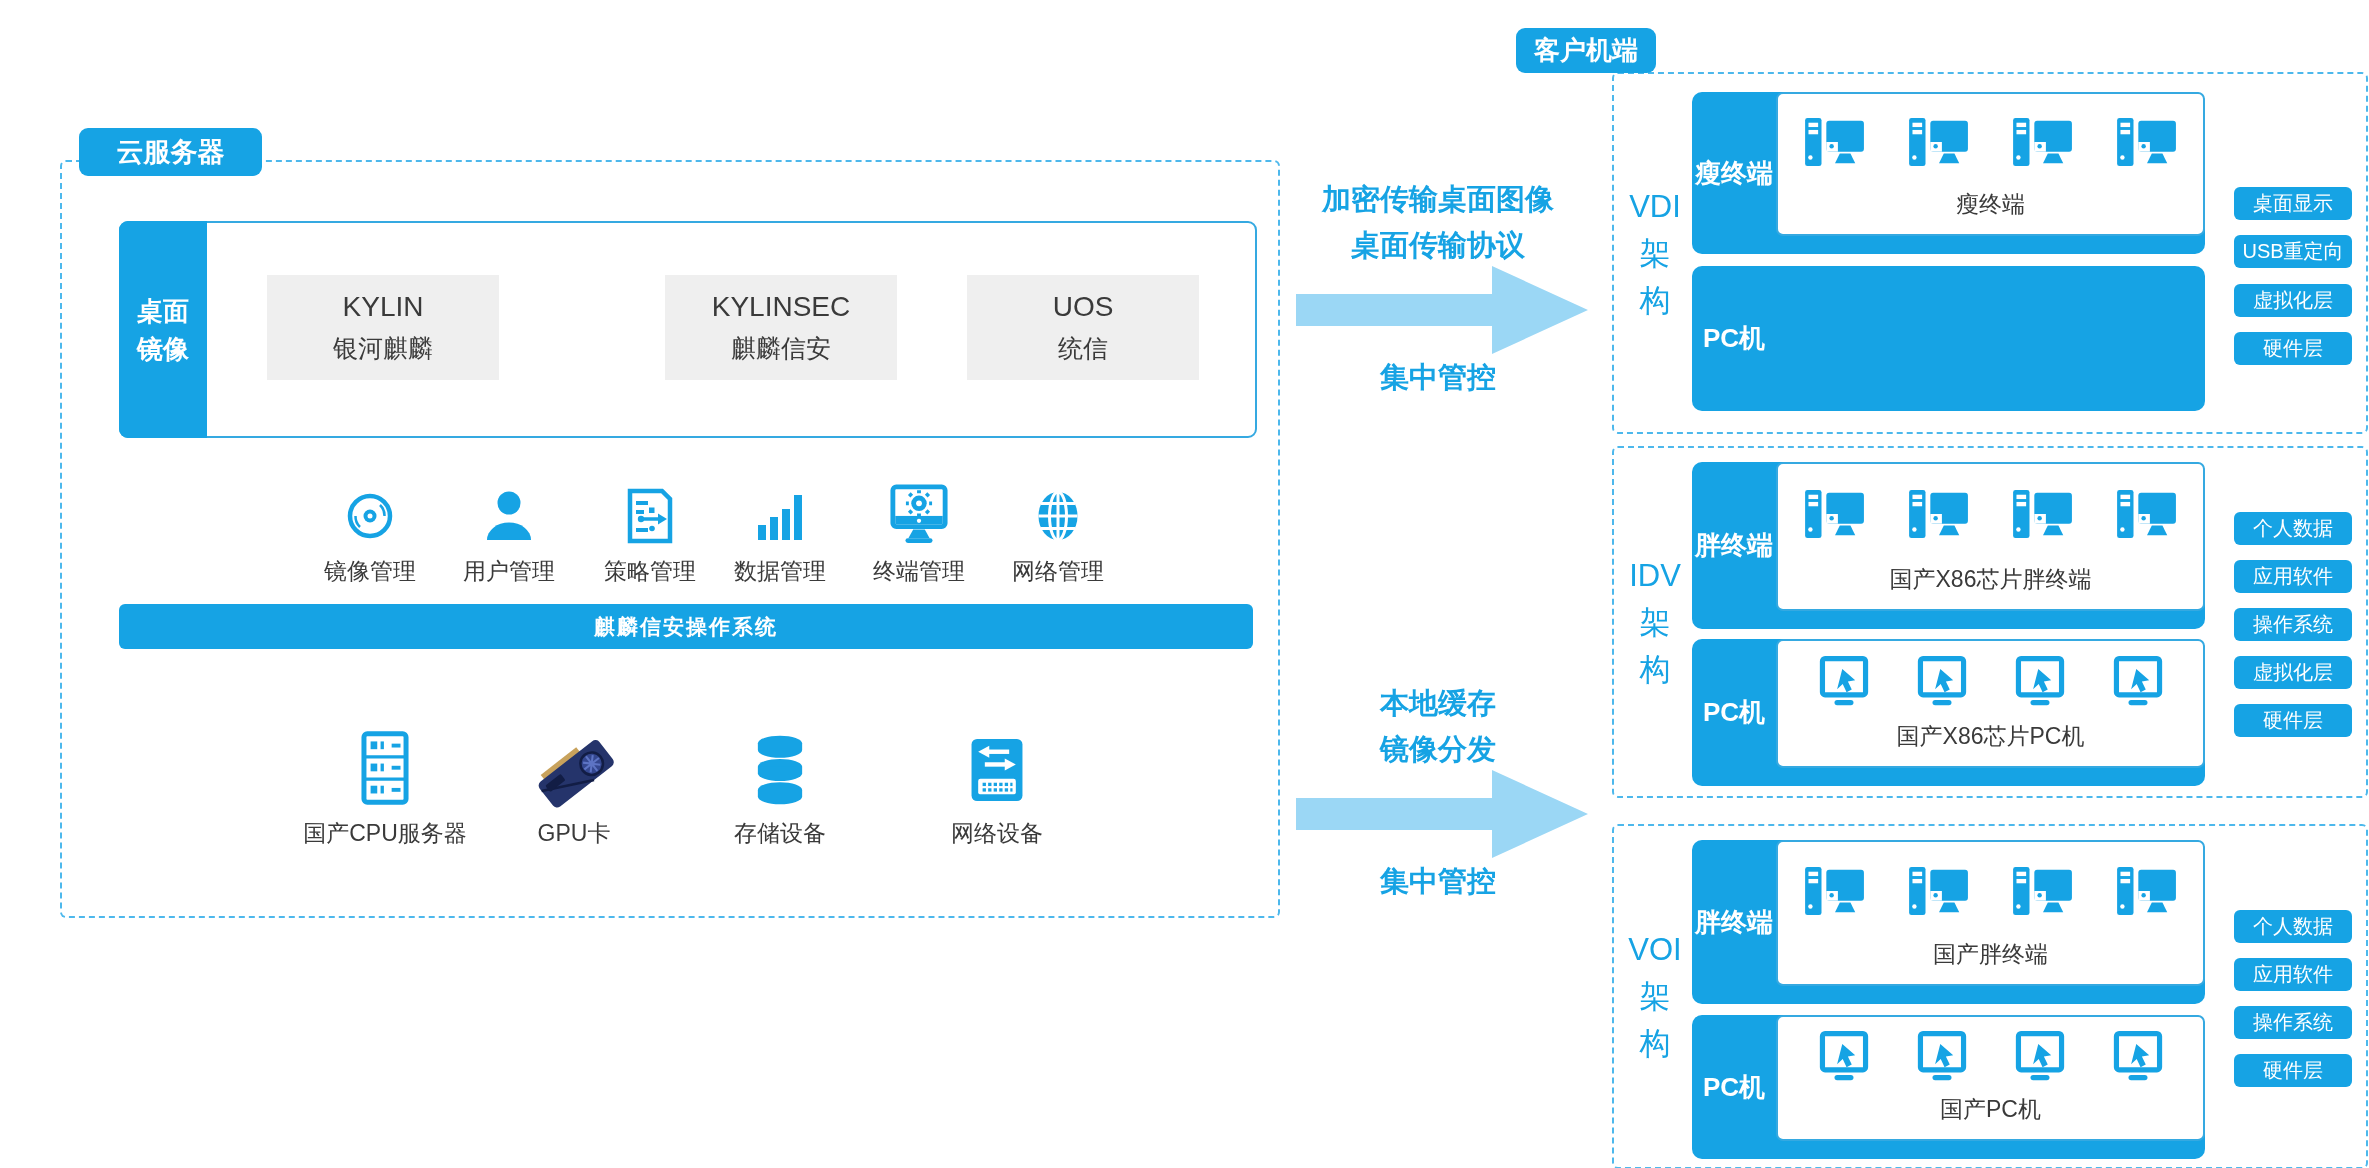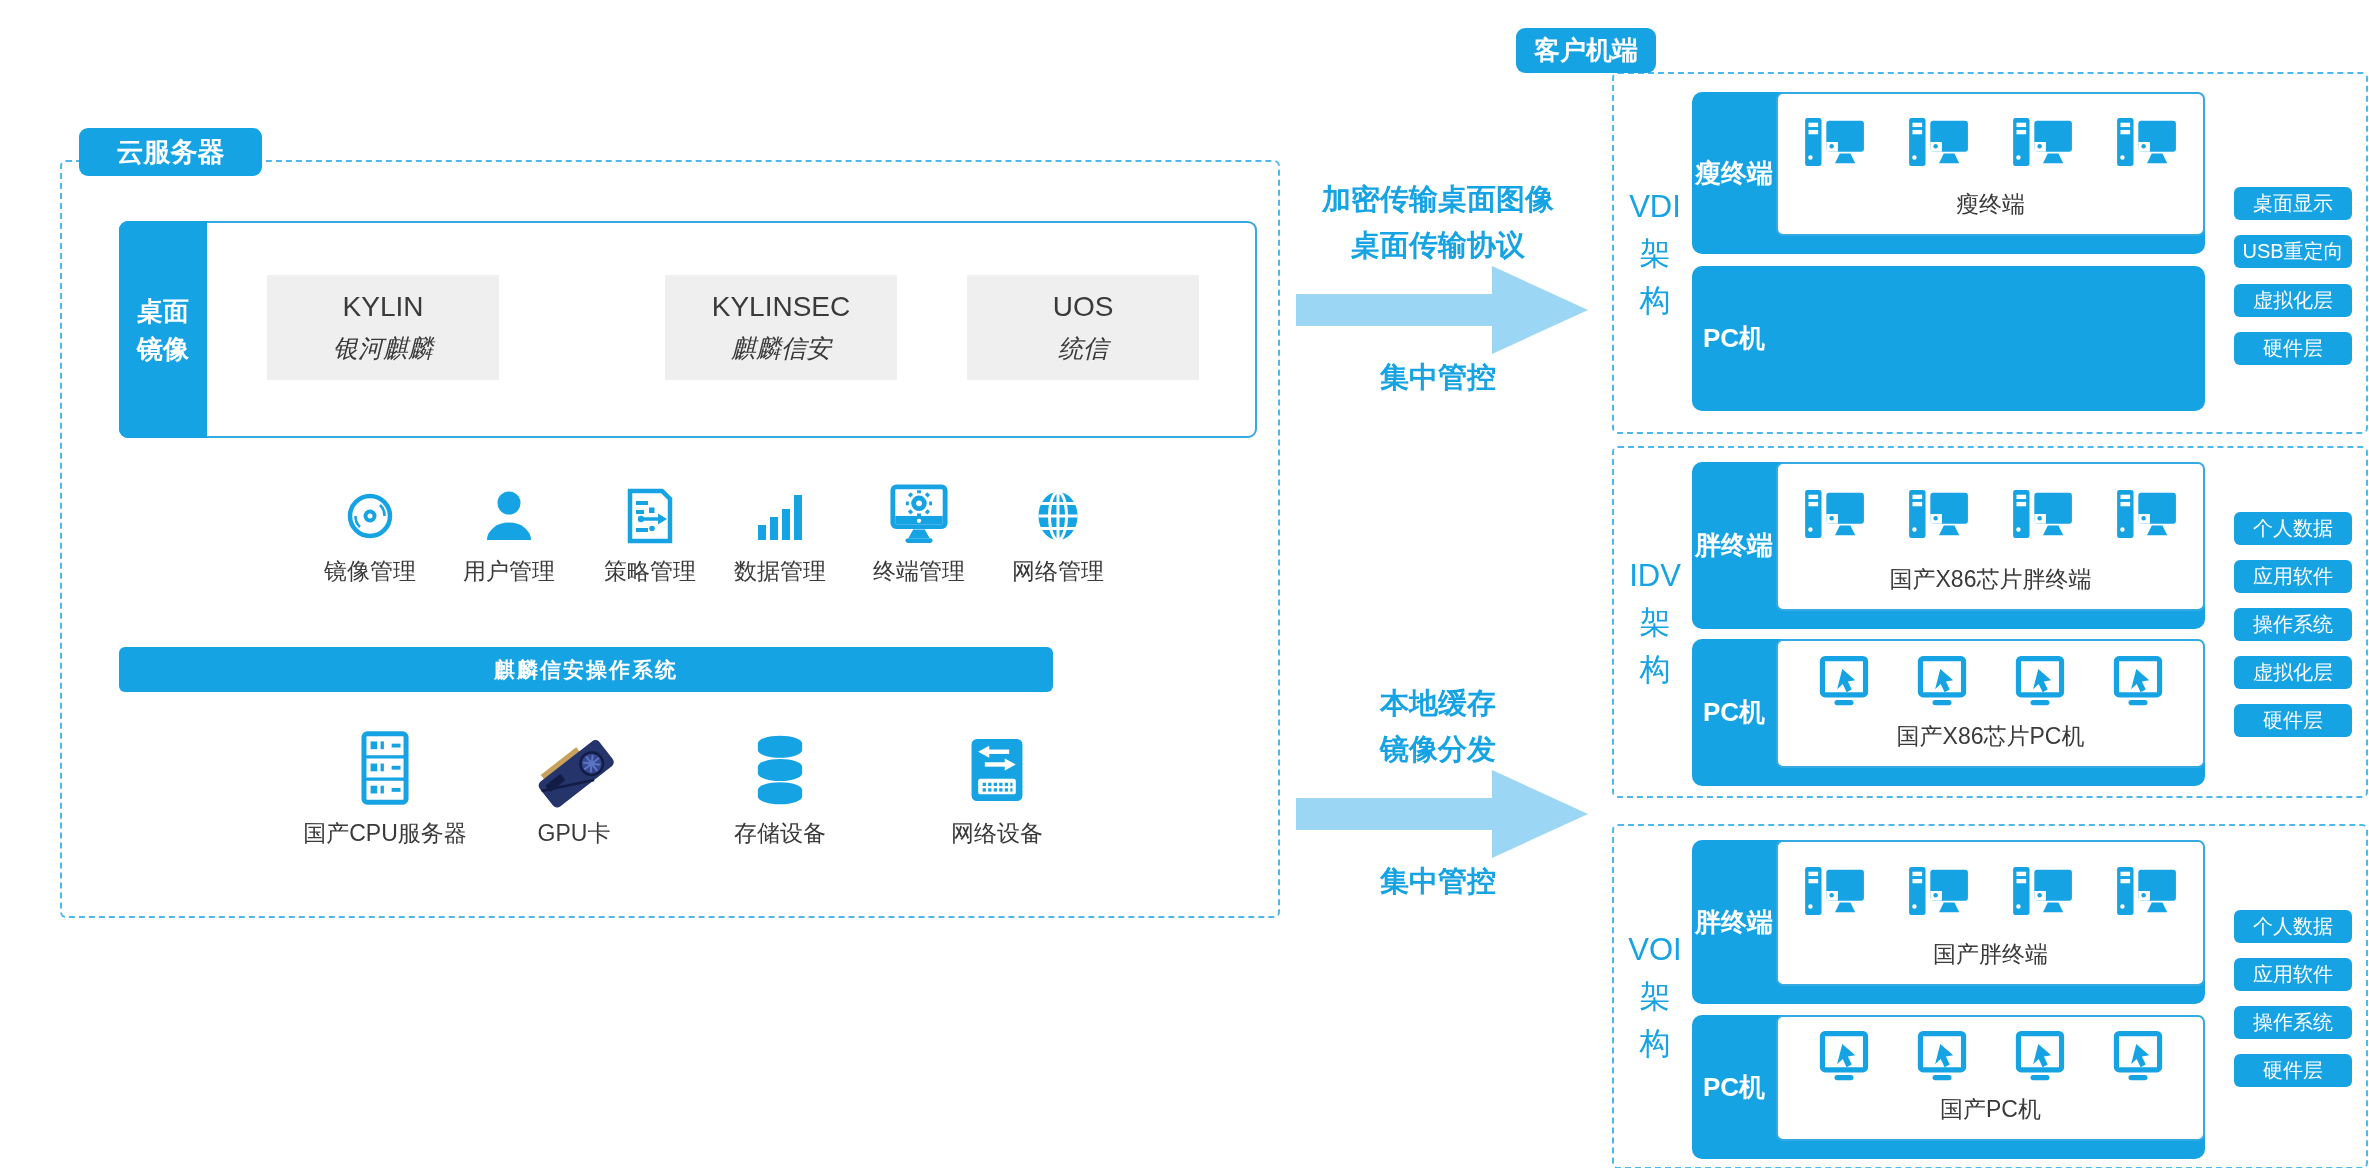--- a/index.html
+++ b/index.html
@@ -18,21 +18,21 @@
   .tag{position:absolute;background:var(--blue);color:#fff;font-weight:bold;
        display:flex;align-items:center;justify-content:center;border-radius:9px;z-index:5;}
   
   .crow{position:absolute;background:#fff;border:2px solid var(--line);border-radius:9px;}
   .crow-tab{position:absolute;left:-2px;top:-2px;bottom:-2px;width:88px;background:var(--blue);
             border-radius:9px 0 0 9px;display:flex;flex-direction:column;align-items:center;
             justify-content:center;color:#fff;font-weight:bold;font-size:26px;line-height:38px;}
   .gcard{position:absolute;background:var(--card);display:flex;flex-direction:column;
          align-items:center;justify-content:center;color:var(--ink);}
   .gcard .t1{font-size:28px;}
-  .gcard .t2{font-size:25px;margin-top:9px;font-style:italic;}
+  .gcard .t2{font-size:25px;margin-top:9px;}
   .mitem,.iitem{position:absolute;display:flex;flex-direction:column;align-items:center;
          color:var(--ink);font-size:23px;}
   .icnbox{display:flex;align-items:flex-end;justify-content:center;margin-bottom:12px;color:var(--blue);}
   .osbar{position:absolute;background:var(--blue);border-radius:6px;color:#fff;font-weight:bold;
          font-size:21px;display:flex;align-items:center;justify-content:center;letter-spacing:2px;}
   
   .flow{position:absolute;width:292px;color:var(--blue);font-weight:bold;font-size:29px;text-align:center;}
   .fl{position:absolute;left:0;right:8px;height:34px;line-height:34px;}
   
   .arch{position:absolute;left:6px;top:0;bottom:0;width:70px;display:flex;flex-direction:column;
@@ -240,21 +240,21 @@
   </div>
   <div class="mitem" style="left:998px;top:484px;width:120px">
     <div class="icnbox" style="height:60px">
         <svg width="56" height="56">
           <use href="#sy-globe"></use>
         </svg>
       </div>
     <div>网络管理</div>
   </div>
 
-  <div class="osbar" style="left:119px;top:647px;width:934px;height:45px">麒麟信安操作系统</div>
+  <div class="osbar" style="left:119px;top:604px;width:1134px;height:45px">麒麟信安操作系统</div>
 
   <div class="iitem" style="left:300px;top:726px;width:170px">
     <div class="icnbox" style="height:80px">
         <svg width="62" height="76">
           <use href="#sy-server"></use>
         </svg>
       </div>
     <div>国产CPU服务器</div>
   </div>
   <div class="iitem" style="left:489px;top:726px;width:170px">

